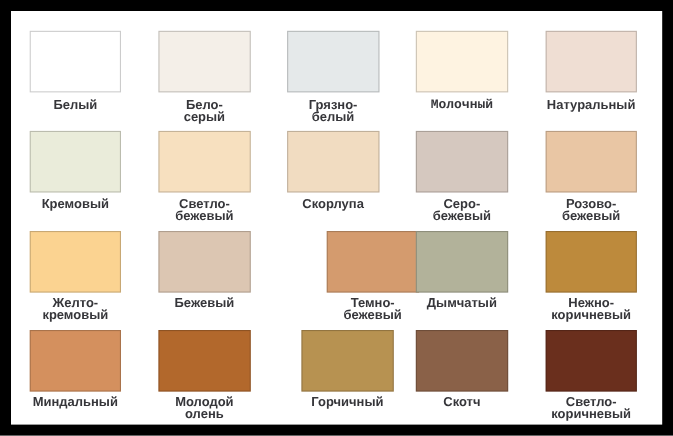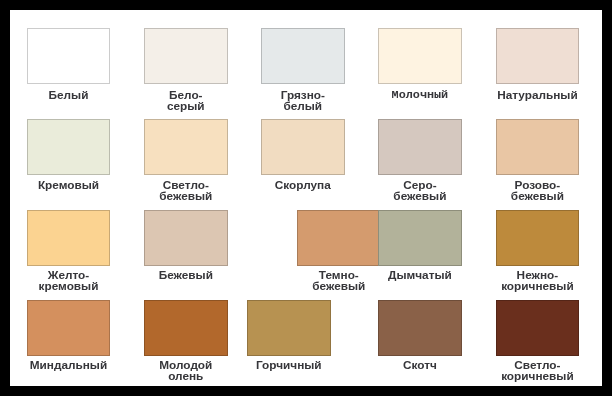--- a/index.html
+++ b/index.html
@@ -92,21 +92,21 @@
       </div>
       <div class="swatch-cell" style="left: 16.7px; top: 290.2px; width: 83.6px; height: 55.9px;">
         <div class="swatch-chip" style="width: 83.6px; height: 55.9px; background: rgb(212, 144, 94); border-color: rgba(0, 0, 0, 0.2);"></div>
         <div class="swatch-label" style="top: 60.3px; color: rgb(54, 54, 58);">Миндальный</div>
       </div>
       <div class="swatch-cell" style="left: 134px; top: 290.2px; width: 83.6px; height: 55.9px;">
         <div class="swatch-chip" style="width: 83.6px; height: 55.9px; background: rgb(178, 104, 44); border-color: rgba(0, 0, 0, 0.2);"></div>
         <div class="swatch-label" style="top: 60.3px; color: rgb(54, 54, 58);">Молодой
 олень</div>
       </div>
-      <div class="swatch-cell" style="left: 237px; top: 290.2px; width: 83.6px; height: 55.9px; border-radius: 15px;">
+      <div class="swatch-cell" style="left: 264px; top: 290.2px; width: 83.6px; height: 55.9px; border-radius: 15px;">
         <div class="swatch-chip" style="width: 83.6px; height: 55.9px; background: rgb(183, 146, 81); border-color: rgba(0, 0, 0, 0.2);"></div>
         <div class="swatch-label" style="top: 60.3px; color: rgb(54, 54, 58);">Горчичный</div>
       </div>
       <div class="swatch-cell" style="left: 368.1px; top: 290.2px; width: 101px; height: 55.9px;">
         <div class="swatch-chip" style="width: 83.6px; height: 55.9px; background: rgb(138, 97, 72); border-color: rgba(0, 0, 0, 0.2);"></div>
         <div class="swatch-label" style="top: 60.3px; color: rgb(54, 54, 58);">Скотч</div>
       </div>
       <div class="swatch-cell" style="left: 485.6px; top: 290.2px; width: 83.6px; height: 55.9px;">
         <div class="swatch-chip" style="width: 83.6px; height: 55.9px; background: rgb(106, 47, 29); border-color: rgba(0, 0, 0, 0.2);"></div>
         <div class="swatch-label" style="top: 60.3px; color: rgb(54, 54, 58);">Светло-

